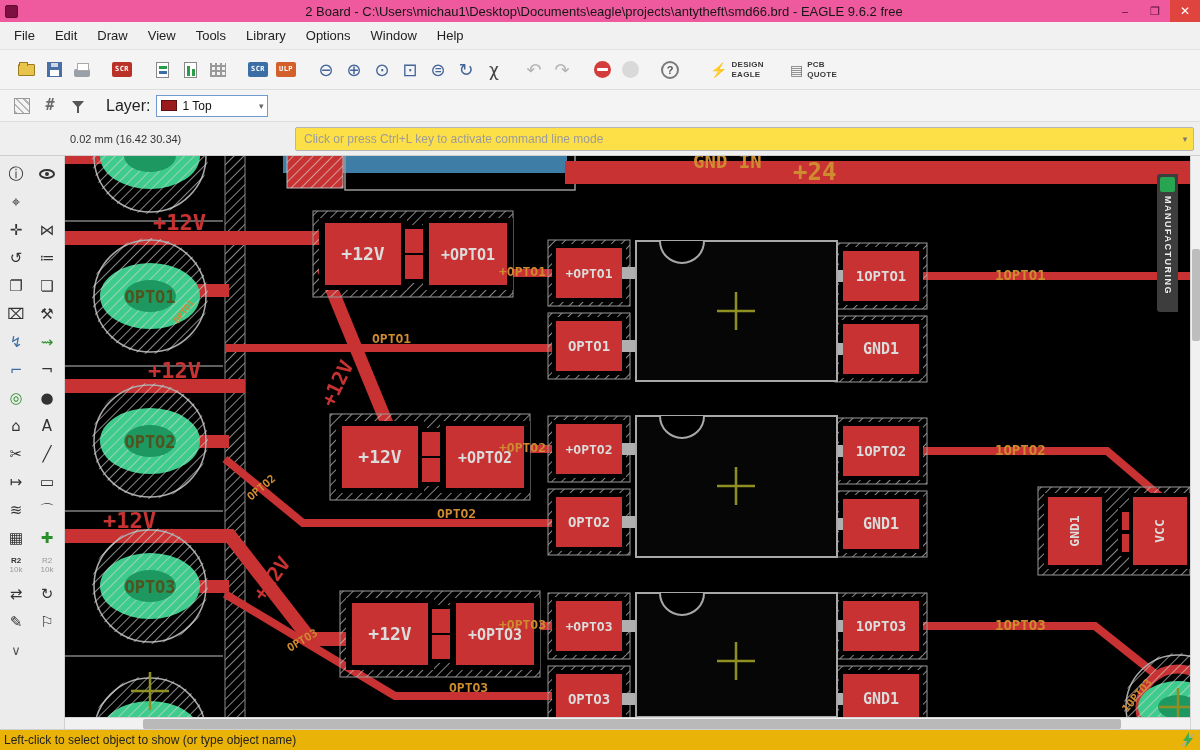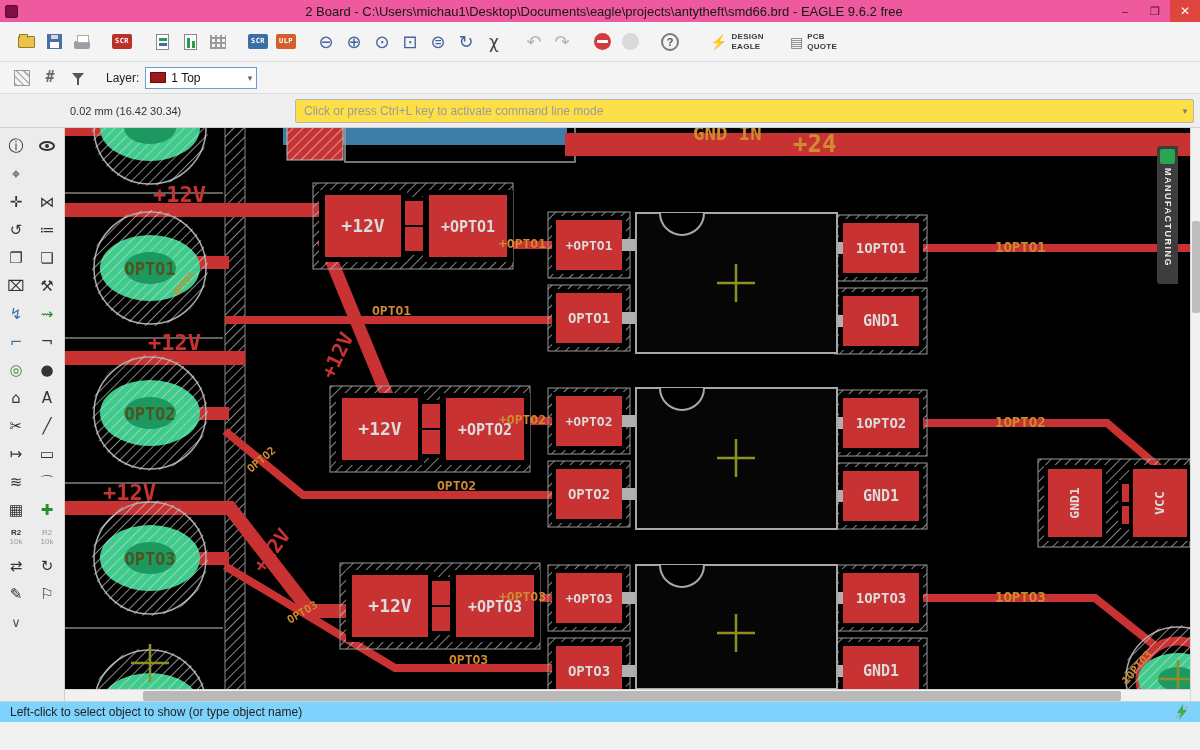--- a/index.html
+++ b/index.html
@@ -46,21 +46,21 @@
   .i-stop::after{content:"";position:absolute;left:3px;top:7px;width:11px;height:3px;background:#fff;border-radius:1px}
   .i-go{width:17px;height:17px;border-radius:50%;background:#d9d9d9}
   .i-help{width:18px;height:18px;border-radius:50%;border:2px solid #7a7a7a;color:#555;font:bold 11px/14px "Liberation Sans",sans-serif;text-align:center}
   .tb-textbtn{display:flex;align-items:center;gap:4px;margin-left:26px;color:#3a3a3a}
   .tb-textbtn .glyph{font-size:14px;color:#777}
   .tb-textbtn .lines{font:bold 8px/1.15 "Liberation Sans",sans-serif;letter-spacing:.3px}
   .i-change{width:16px;height:16px;border:1px solid #999;background-image:repeating-linear-gradient(45deg,#b5b5b5 0 2px,transparent 2px 5px)}
   .i-grid{font:bold 15px/1 "DejaVu Sans Mono",monospace;color:#6a6a6a}
   .i-funnel{width:0;height:0;border:6px solid transparent;border-top:7px solid #555;position:relative;margin-top:4px}
   .i-funnel::after{content:"";position:absolute;left:-1px;top:-3px;width:2px;height:8px;background:#555}
-  .layer-label{font-size:12px;color:#222;margin:0 6px 0 14px}
+  .layer-label{font-size:16px;color:#222;margin:0 6px 0 14px}
   .layer-select{width:112px;height:22px;background:#fff;border:1px solid #6f9bd1;display:flex;align-items:center;padding:0 4px;gap:5px}
   .swatch{width:16px;height:11px;background:#991b1b;border:1px solid #5f0f0f}
   .layer-value{flex:1;font-size:12px;color:#111}
   .dd{font-size:9px;color:#666}
 
   
   .coordbar{height:34px;background:#efefef;display:flex;align-items:center;border-bottom:1px solid #cfcfcf}
   .coords{margin-left:70px;width:225px;font-size:11px;color:#333}
   .cmd-wrap{flex:1;height:24px;margin-right:6px;background:#fde047;border:1px solid #b5b5b5;border-radius:2px;display:flex;align-items:center;position:relative}
   .cmd-input{flex:1;height:100%;border:0;outline:none;padding:0 8px;font-size:12px;font-family:"Liberation Sans",sans-serif;background:transparent;color:#222}
@@ -100,38 +100,49 @@
   .mfg-tab{position:absolute;top:18px;right:12px;width:21px;height:138px;background:#3d3d3d;border-radius:3px 0 0 3px;display:flex;flex-direction:column;align-items:center;padding-top:3px;gap:4px}
   .mfg-icon{width:15px;height:15px;background:#27a550;border-radius:2px}
   .mfg-label{writing-mode:vertical-rl;font:bold 9px "Liberation Sans",sans-serif;color:#eee;letter-spacing:1.5px}
 
   .hscroll{position:absolute;left:0;bottom:0;width:1125px;height:12px;background:#f1f1f1;border-top:1px solid #d5d5d5}
   .hthumb{position:absolute;left:78px;top:1px;width:978px;height:10px;background:#b9b9b9;border-radius:2px}
   .vscroll{width:10px;background:#f1f1f1;border-left:1px solid #d5d5d5;position:relative}
   .vthumb{position:absolute;left:1px;top:93px;width:8px;height:92px;background:#bdbdbd;border-radius:2px}
 
   
-  .statusbar{height:21px;background:#7dd3fc;border-top:1px solid #cfcfcf;display:flex;align-items:center;justify-content:space-between;padding:0 10px}
+  .statusbar{height:21px;background:#eab308;border-top:1px solid #cfcfcf;display:flex;align-items:center;justify-content:space-between;padding:0 4px}
   .status-hint{font-size:12px;color:#222}
 </style>
 </head>
 <body>
 
 <div class="window">
 
   <div class="titlebar">
     <div class="app-icon"></div>
     <div class="title-text">2 Board - C:\Users\michau1\Desktop\Documents\eagle\projects\antytheft\smd66.brd - EAGLE 9.6.2 free</div>
     <div class="win-controls">
       <div class="win-btn">–</div>
       <div class="win-btn">❐</div>
       <div class="win-btn close">✕</div>
     </div>
   </div>
 
+  <div class="menubar">
+    <span class="menu-item">File</span>
+    <span class="menu-item">Edit</span>
+    <span class="menu-item">Draw</span>
+    <span class="menu-item">View</span>
+    <span class="menu-item">Tools</span>
+    <span class="menu-item">Library</span>
+    <span class="menu-item">Options</span>
+    <span class="menu-item">Window</span>
+    <span class="menu-item">Help</span>
+  </div>
 
   <div class="toolbar1">
     <button class="tbtn">
         <span class="i-open"></span>
       </button>
     <button class="tbtn">
         <span class="i-save"></span>
       </button>
     <button class="tbtn">
         <span class="i-print"></span>

